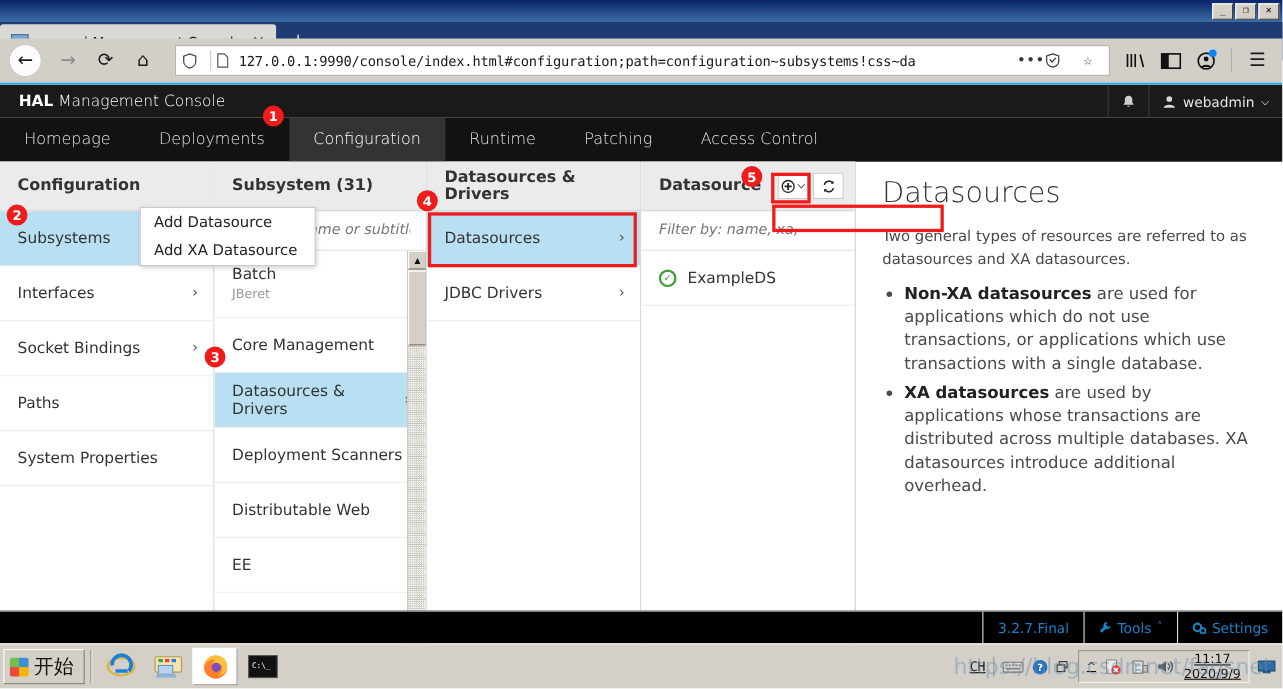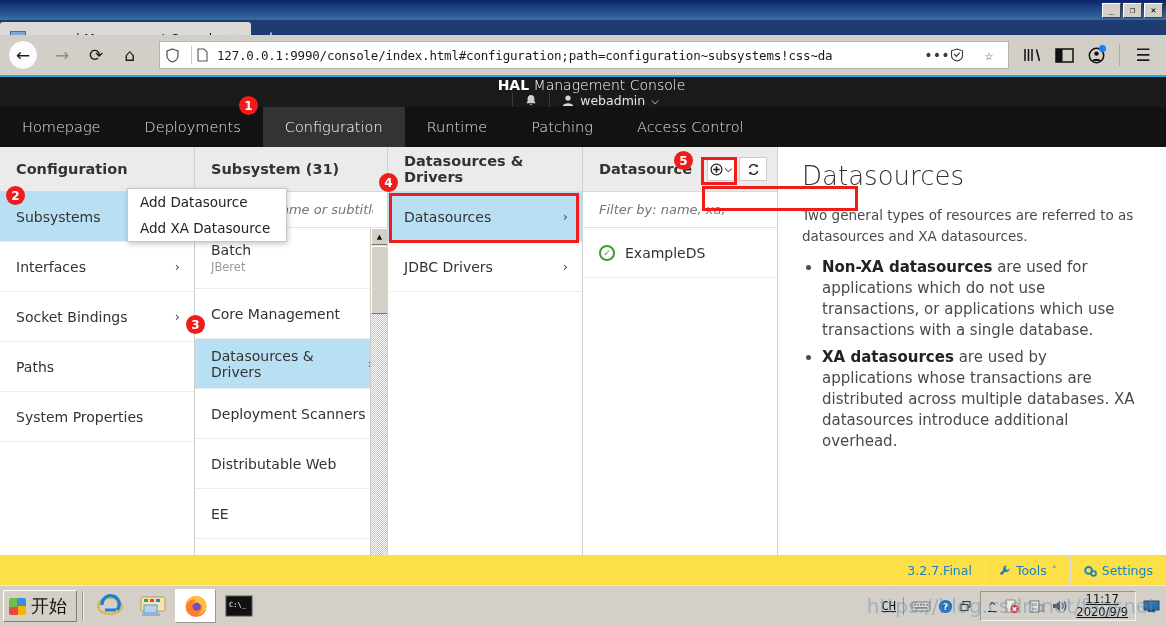--- a/index.html
+++ b/index.html
@@ -101,21 +101,21 @@
   
   .viewport {
     position: absolute; left: 0; top: 75px; width: 1166px; height: 510px;
     background: #fff; border-top: 2px solid #2da5e0; overflow: hidden;
   }
 
   
   .hal-header {
     height: 30px; background: #1a1a1a; color: #fff;
     display: flex; align-items: center; padding-left: 17px;
-    font-size: 14px; justify-content: space-between; flex-direction: column;
+    font-size: 14px; justify-content: space-between;
   }
   .hal-brand b { font-weight: 700; }
   .hal-brand { font-weight: 300; }
   .hal-header-right { display: flex; align-items: stretch; height: 30px; }
   .hal-hr-item {
     display:flex; align-items:center; gap:6px; padding: 0 12px;
     border-left: 1px solid #3a3a3a; font-size: 12.5px; color:#e6e6e6; cursor:pointer;text-align:center;
   }
 
   
@@ -210,21 +210,21 @@
   .badge {
     position: absolute; width: 19px; height: 19px; border-radius: 50%;
     background: #f01c1c; color: #fff; font-size: 12px; font-weight: 700;
     display: flex; align-items: center; justify-content: center; z-index: 50;
     font-family: "DejaVu Sans", sans-serif;
   }
 
   
   .hal-footer {
     position: absolute; left: 0; bottom: 0; width: 1166px; height: 30px;
-    border-top: 1px solid #d5d5d5; background: #fde047;
+    border-top: 1px solid #d5d5d5; background: #000000;
     display: flex; align-items: stretch; justify-content: flex-end;
   }
   .ft-item {
     display: flex; align-items: center; gap: 5px; padding: 0 13px;
     border-left: 1px solid #dcdcdc; font-size: 12.5px; color: #1a82c4; cursor: pointer;
   }
 
   
   .taskbar {
     position: absolute; left: 0; bottom: 0; width: 1166px; height: 41px;

